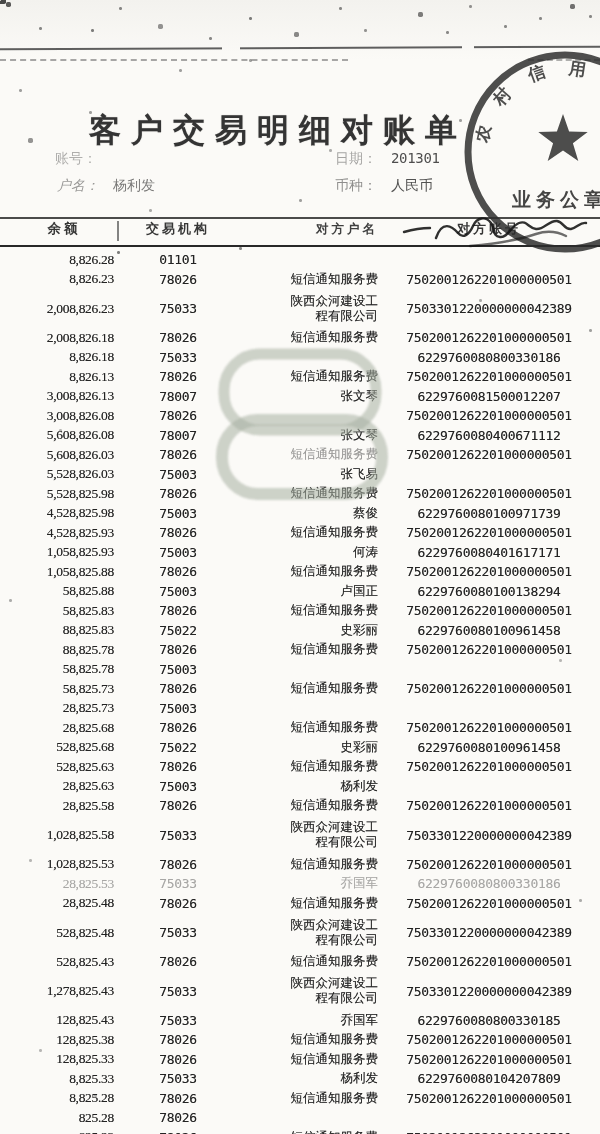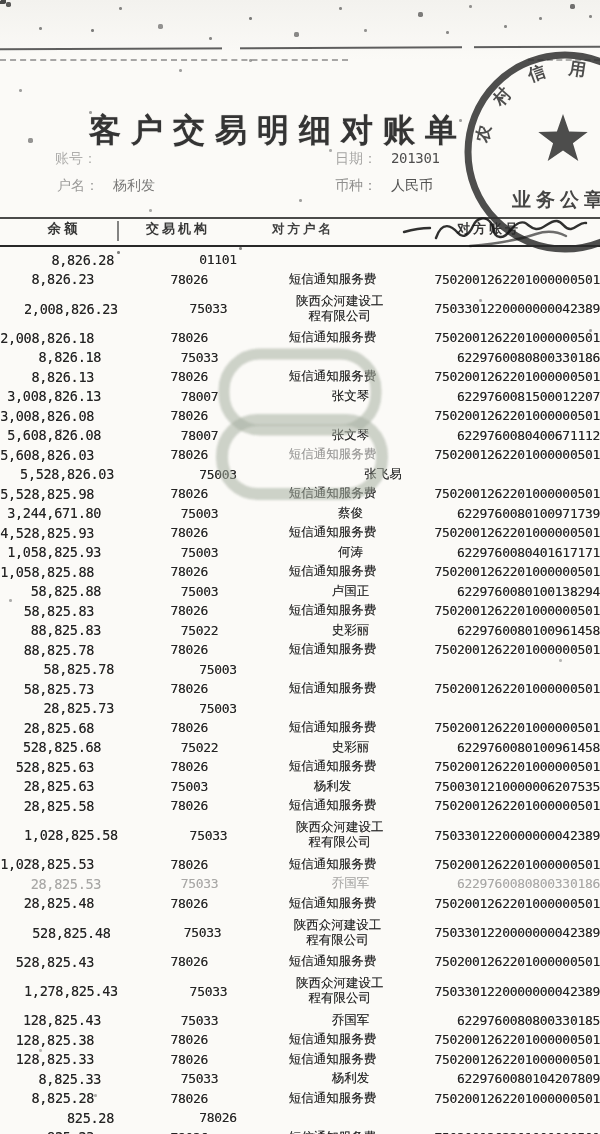--- a/index.html
+++ b/index.html
@@ -21,40 +21,40 @@
   
   .title{position:absolute;top:68px;left:28px;width:500px;text-align:center;
     font-family:"Liberation Serif","DejaVu Serif",serif;font-weight:700;
     font-size:32px;letter-spacing:10px;color:#1f1f1f;opacity:.9;
     text-shadow:0 0 1px rgba(40,40,40,.45);white-space:nowrap;margin-top:41px;}
 
   
   .field{position:absolute;font-size:14px;white-space:nowrap;text-align:right;}
   .f-acct{left:55px;top:150px;opacity:.35;filter:blur(.6px);}
   .f-name{left:57px;top:177px;}
-  .f-name .lbl{opacity:.45;filter:blur(.4px);}
+  .f-name .lbl{opacity:.45;filter:blur(.4px);font-style:italic;}
   .f-name .val{opacity:.6;filter:blur(.4px);}
   .f-date{left:335px;top:150px;}
   .f-date .lbl{opacity:.4;filter:blur(.5px);margin-top:7px;}
   .f-date .val{opacity:.8;}
   .f-curr{left:335px;top:177px;}
   .f-curr .lbl{opacity:.5;filter:blur(.4px);}
   .f-curr .val{opacity:.78;}
   .lbl{margin-right:10px;}
 
   
   .thead{position:absolute;top:220px;left:0;width:600px;display:flex;align-items:center;
     font-weight:bold;font-size:13px;letter-spacing:3px;color:#1b1b1b;opacity:.88;}
   .tbody{position:absolute;top:250px;left:0;width:600px;}
   .trow{display:flex;align-items:center;height:19.5px;
-    text-shadow:0 0 .5px rgba(30,30,30,.5);gap:40px;}
-  .trow.tall{height:39px;padding-left:24px;}
-  .c-b{width:128px;text-align:right;padding-right:14px;font-size:13.5px;box-sizing:border-box;}
+    text-shadow:0 0 .5px rgba(30,30,30,.5);}
+  .trow.tall{height:39px;}
+  .c-b{width:128px;text-align:right;padding-right:14px;font-size:13.5px;box-sizing:border-box;font-family:Liberation Serif, serif;}
   .c-o{width:100px;text-align:center;font-size:13px;}
-  .c-n{width:150px;text-align:center;font-size:12.5px;line-height:15px;color:#262626;}
+  .c-n{width:150px;text-align:right;font-size:12.5px;line-height:15px;color:#262626;}
   .c-a{flex:1;text-align:center;font-size:13px;}
   .tall .c-n span{display:inline-block;max-width:94px;}
   .trow.faded{opacity:.38;filter:blur(.5px);}
   .trow.dimname .c-n{opacity:.45;filter:blur(.6px);}
   .thead .c-b{text-align:center;padding-right:0;}
 
   
   .overlay{position:absolute;left:0;top:0;pointer-events:none;}
   .seal-svg{filter:blur(.3px);}
   .marker-svg{filter:blur(1.1px);}
@@ -200,21 +200,21 @@
     </div>
 
     <div class="trow">
       <div class="c-b num">5,528,825.98</div>
       <div class="c-o num">78026</div>
       <div class="c-n"><span>短信通知服务费</span></div>
       <div class="c-a num">7502001262201000000501</div>
     </div>
 
     <div class="trow">
-      <div class="c-b num">3,244,671.80</div>
+      <div class="c-b num">4,528,825.98</div>
       <div class="c-o num">75003</div>
       <div class="c-n"><span>蔡俊</span></div>
       <div class="c-a num">6229760080100971739</div>
     </div>
 
     <div class="trow">
       <div class="c-b num">4,528,825.93</div>
       <div class="c-o num">78026</div>
       <div class="c-n"><span>短信通知服务费</span></div>
       <div class="c-a num">7502001262201000000501</div>
@@ -301,21 +301,20 @@
       <div class="c-b num">528,825.63</div>
       <div class="c-o num">78026</div>
       <div class="c-n"><span>短信通知服务费</span></div>
       <div class="c-a num">7502001262201000000501</div>
     </div>
 
     <div class="trow">
       <div class="c-b num">28,825.63</div>
       <div class="c-o num">75003</div>
       <div class="c-n"><span>杨利发</span></div>
-      <div class="c-a num">7500301210000006207535</div>
     </div>
 
     <div class="trow">
       <div class="c-b num">28,825.58</div>
       <div class="c-o num">78026</div>
       <div class="c-n"><span>短信通知服务费</span></div>
       <div class="c-a num">7502001262201000000501</div>
     </div>
 
     <div class="trow tall">

